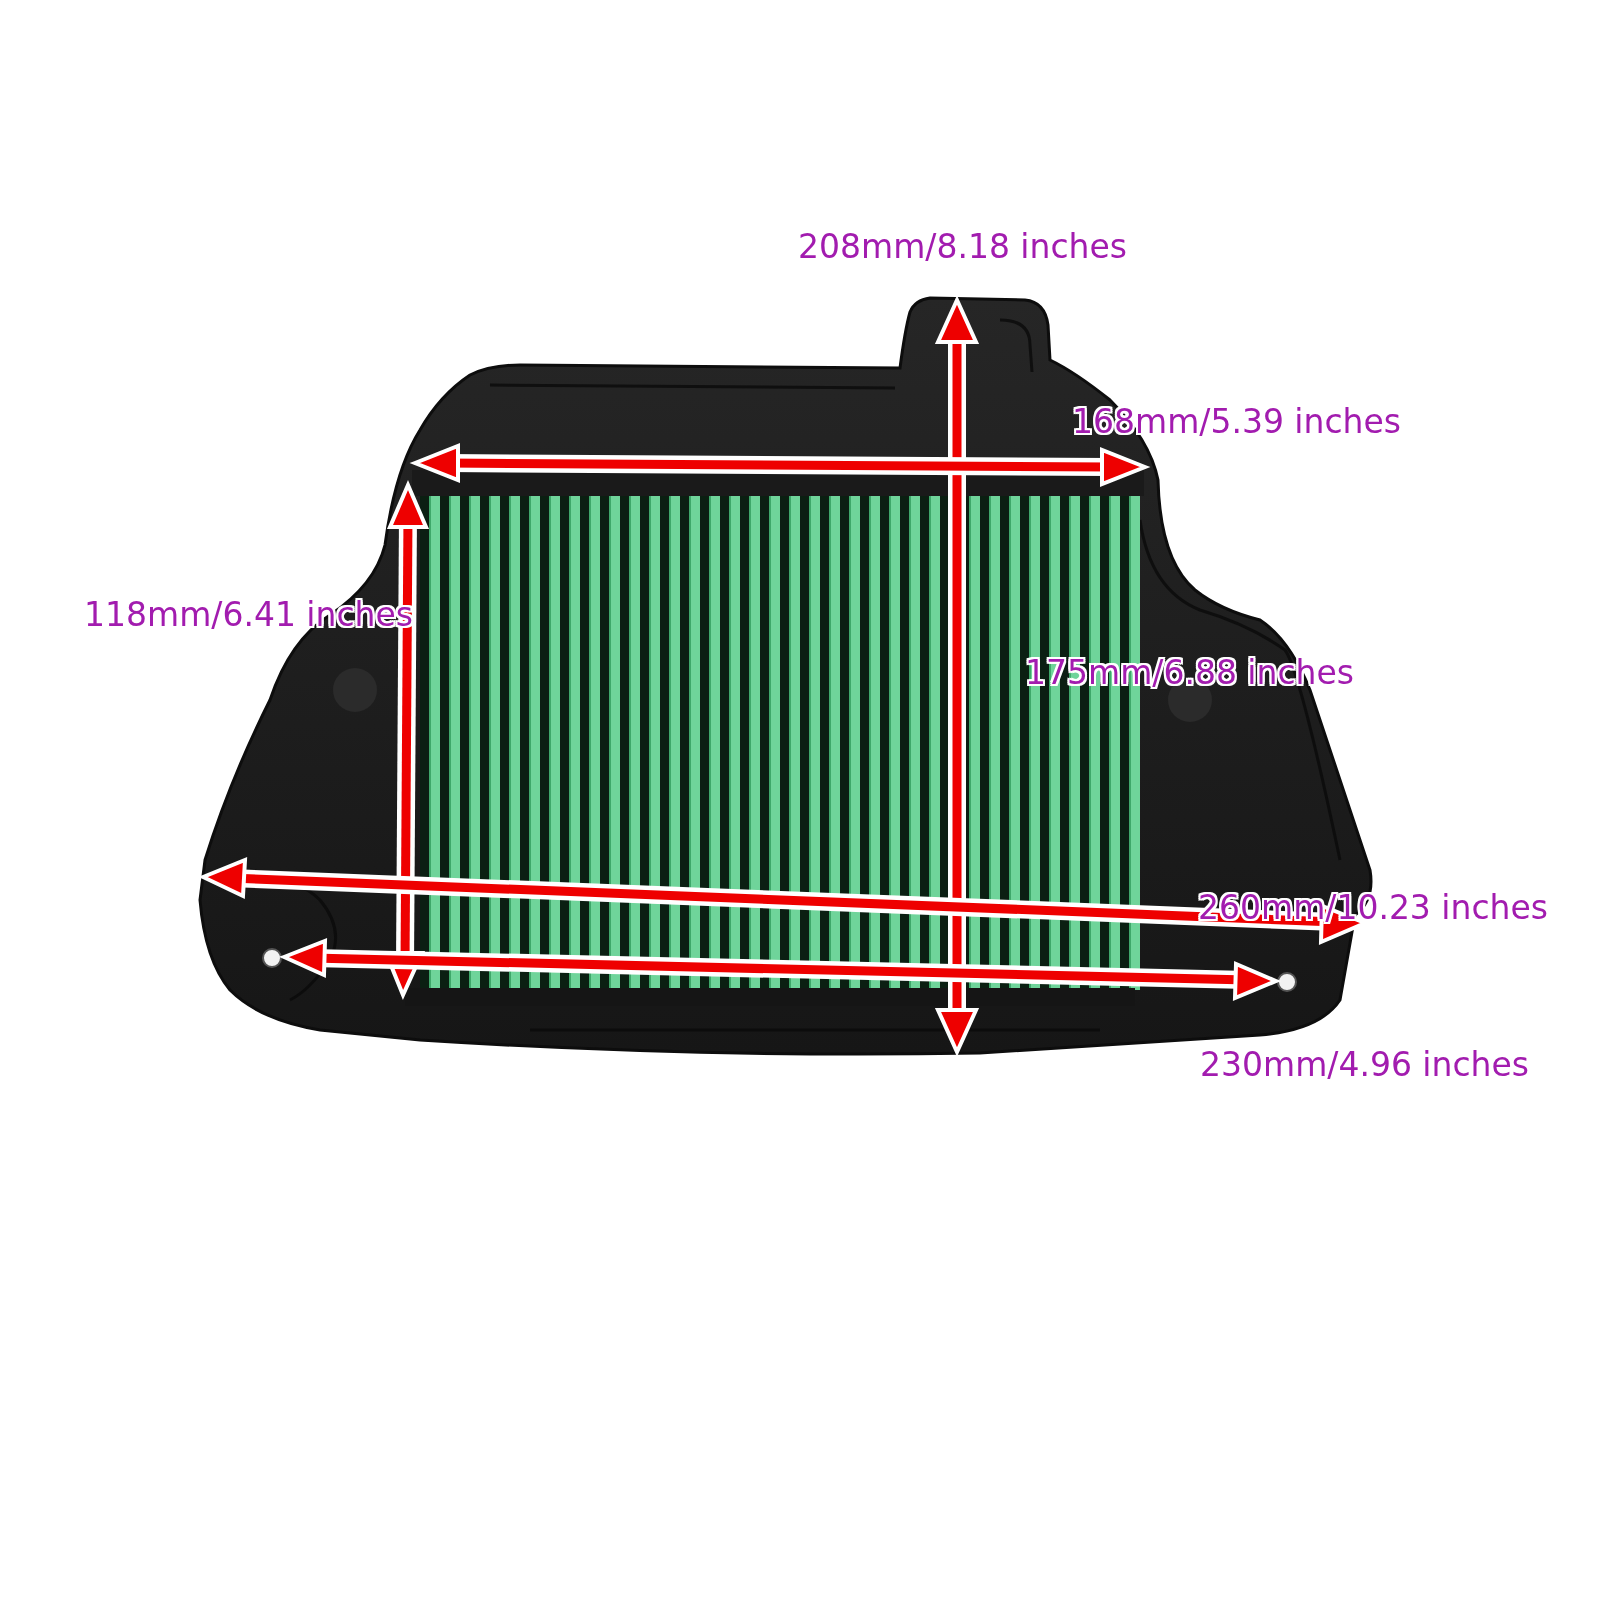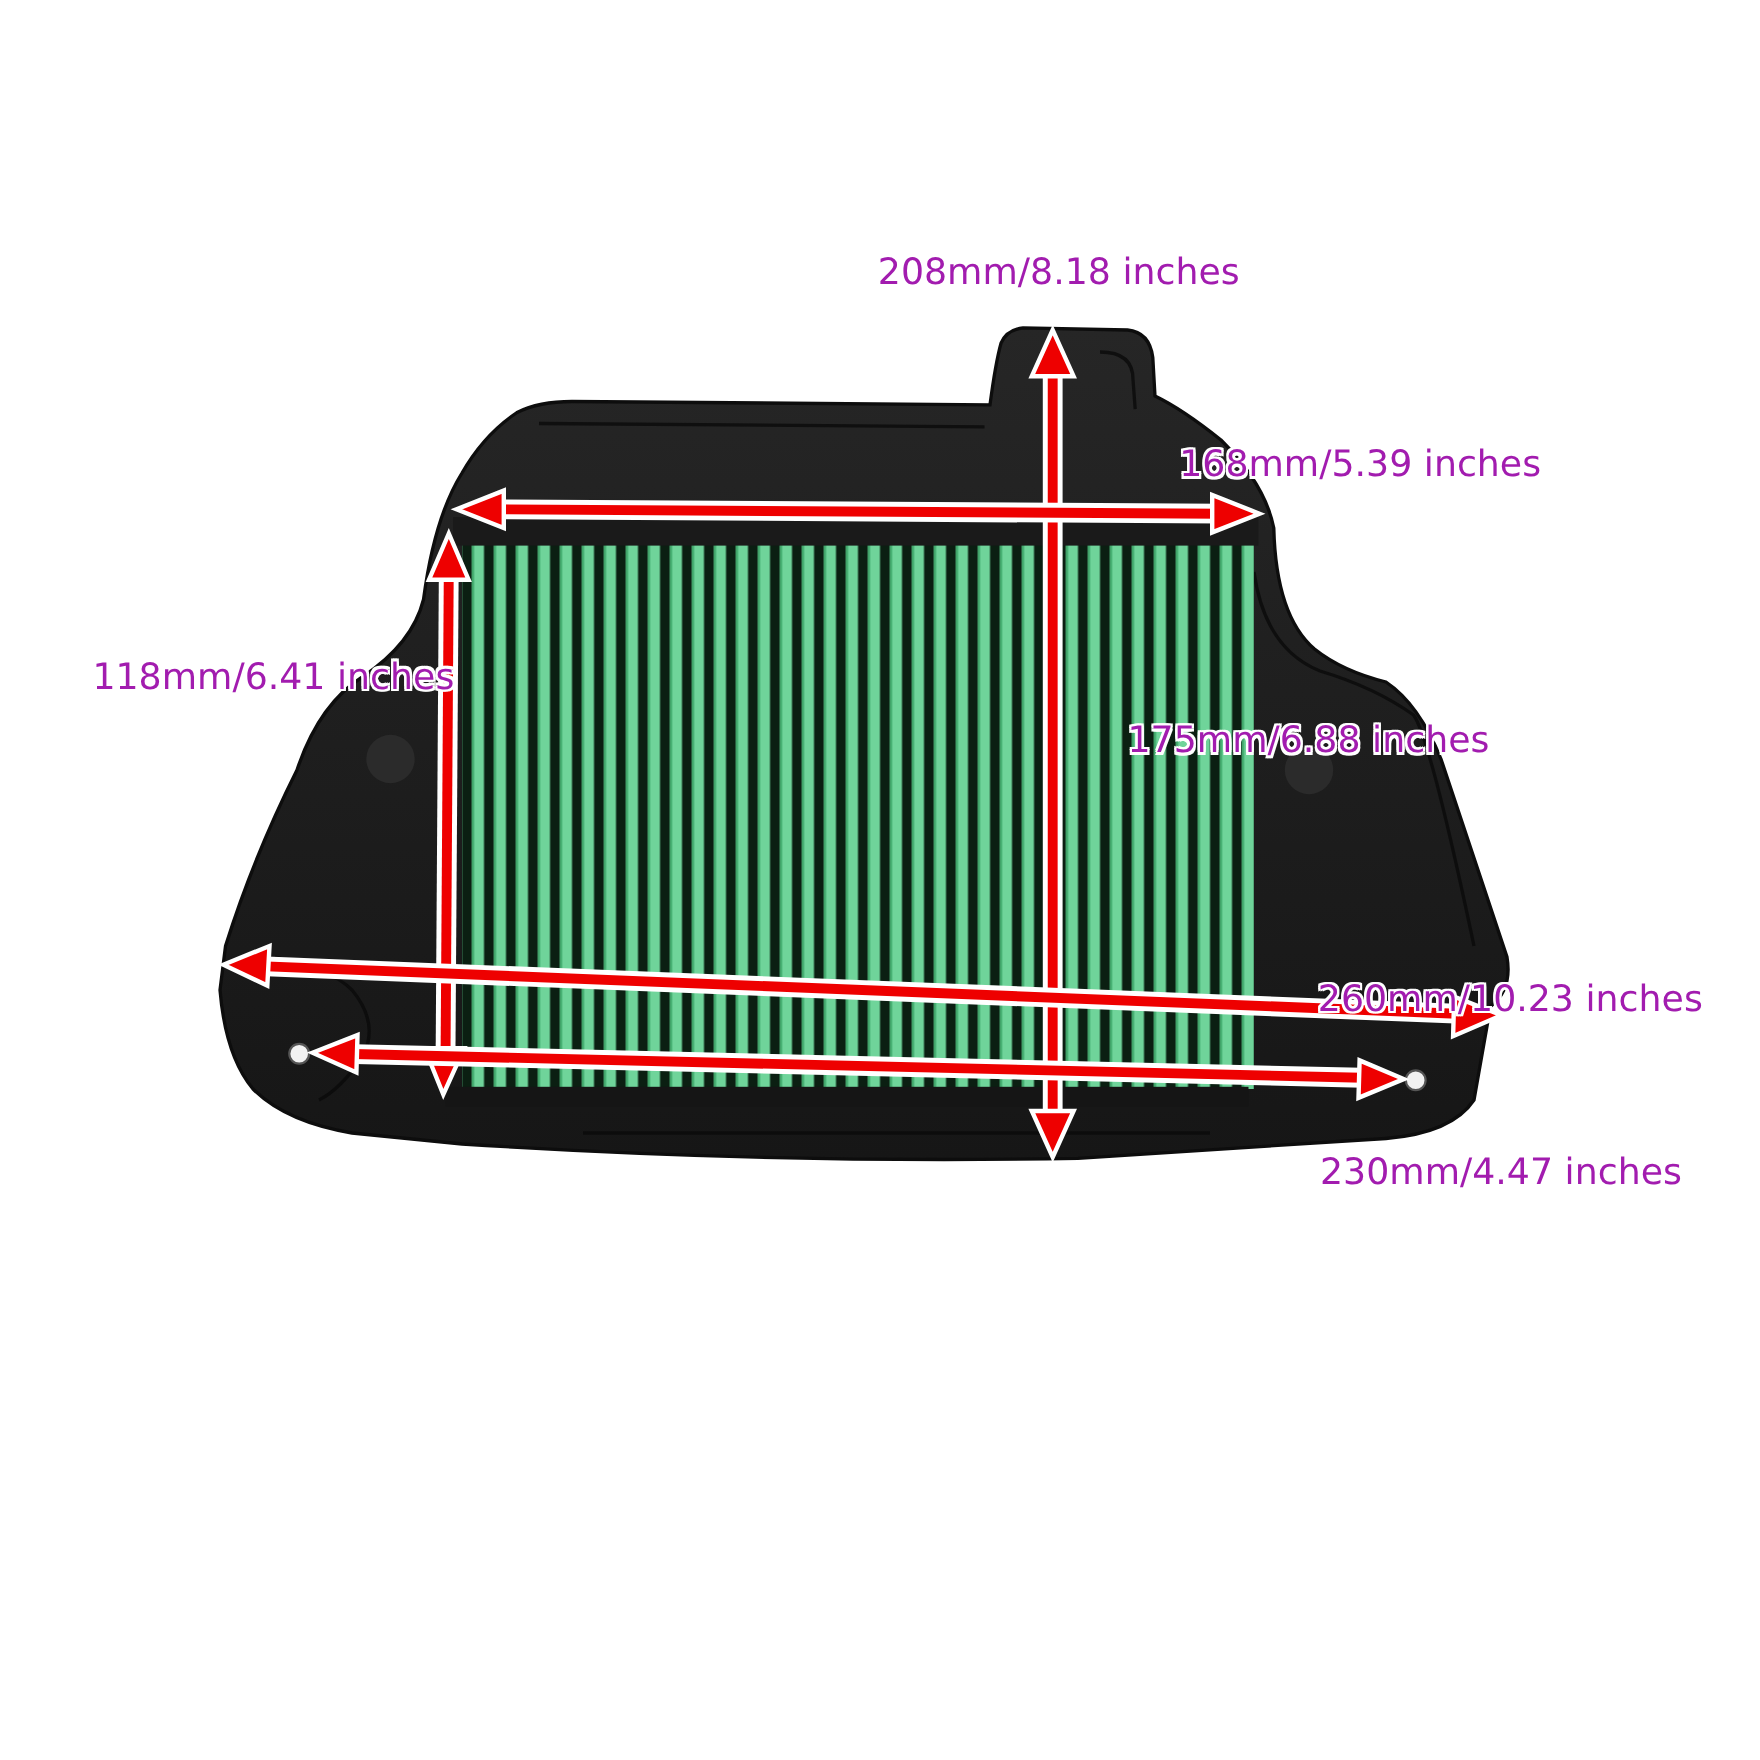--- a/index.html
+++ b/index.html
@@ -94,14 +94,14 @@
         <polygon points="1276,981 1236,964 1235,998" fill="#ee0000" stroke="#fff" stroke-width="4"></polygon>
       </g>
     </g>
   </svg>
 
   <div class="label" style="left:798px;top:230px;">208mm/8.18 inches</div>
   <div class="label outlined" style="left:1072px;top:405px;">168mm/5.39 inches</div>
   <div class="label outlined" style="left:48px;top:598px;margin-left:36px;">118mm/6.41 inches</div>
   <div class="label outlined" style="left:1025px;top:656px;">175mm/6.88 inches</div>
   <div class="label outlined" style="left:1198px;top:847px;margin-top:44px;">260mm/10.23 inches</div>
-  <div class="label outlined" style="left:1200px;top:1048px;">230mm/4.47 inches</div>
+  <div class="label outlined" style="left:1200px;top:1048px;">230mm/4.96 inches</div>
 </div>
 
 </body></html>

